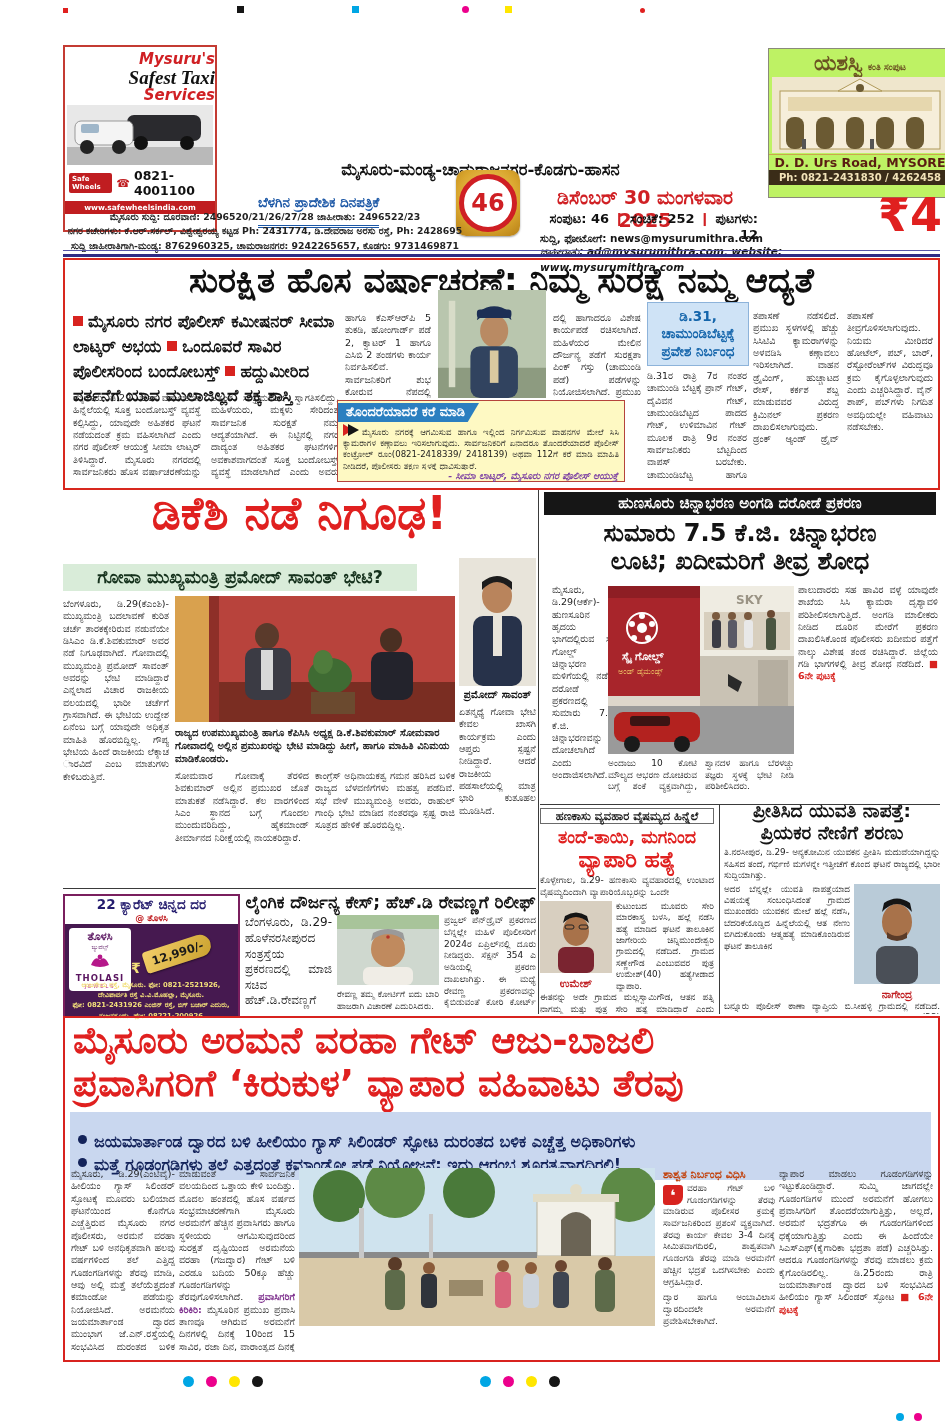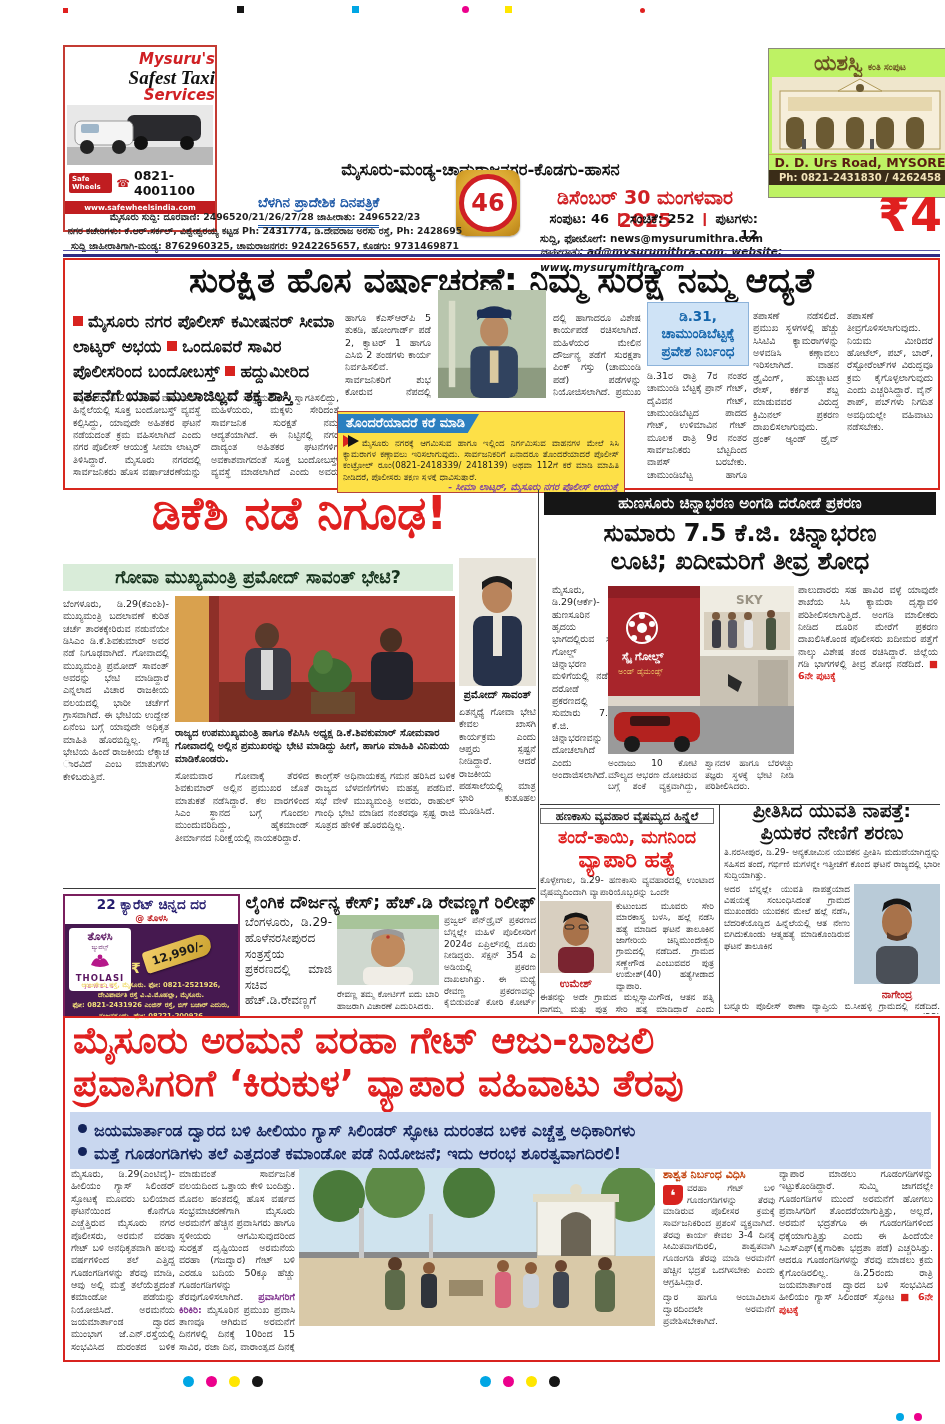--- a/index.html
+++ b/index.html
@@ -39,21 +39,21 @@
   .yash .sb{color:#6b5222;font-weight:700;font-size:9px;}
   .yash .ad{color:#5a1d12;font-weight:900;font-size:12.5px;text-align:center;border-top:1px solid #caa84a;}
   .yash .ph{background:#3a2c18;color:#f2e3b8;font-weight:800;font-size:10px;text-align:center;padding:2px 0;}
   
   .leadbox{border:2px solid #d8281e;}
   .lead-hl{font-weight:900;font-size:34px;line-height:1.1;text-align:center;color:#101010;}
   .deck{font-weight:800;font-size:16.5px;line-height:1.5;color:#141414;}
   .sq{display:inline-block;width:10px;height:10px;background:#d8231f;margin:0 5px 0 0;vertical-align:1px;}
   .bluebox{background:#cfe3f6;border:1px solid #8db3da;display:flex;flex-direction:column;align-items:center;justify-content:center;}
   .bluebox div{color:#1465ab;font-weight:900;font-size:13.5px;line-height:1.3;text-align:center;}
-  .callbox{border:1px solid #b5443c;background:#fde047;margin-top:11px;}
+  .callbox{border:1px solid #b5443c;background:#fef9c3;}
   .callbar{background:#2b7fc0;color:#fff;font-weight:900;font-size:13px;padding:1px 14px 2px 8px;
            display:inline-block;clip-path:polygon(0 0,100% 0,92% 100%,0 100%);}
   .tri{position:relative;display:inline-block;width:16px;height:12px;vertical-align:-1px;margin-right:3px;}
   .tri:before{content:"";position:absolute;left:0;top:0;border-left:10px solid #d8231f;border-top:6px solid transparent;border-bottom:6px solid transparent;}
   .tri:after{content:"";position:absolute;left:5px;top:0;border-left:11px solid #151515;border-top:6px solid transparent;border-bottom:6px solid transparent;}
   .callsig{font-weight:800;font-style:italic;font-size:9.5px;color:#7b3fa3;text-align:right;}
   
   .vline{background:#3a3a3a;width:1px;}
   .hline{background:#3a3a3a;height:1px;}
   .kicker-dark{background:#161616;color:#fff;font-weight:800;font-size:15px;text-align:center;line-height:23px;}
@@ -207,21 +207,21 @@
         <span class="tri"></span><span>ಮೈಸೂರು ನಗರಕ್ಕೆ ಆಗಮಿಸುವ ಹಾಗೂ ಇಲ್ಲಿಂದ ನಿರ್ಗಮಿಸುವ ವಾಹನಗಳ ಮೇಲೆ ಸಿಸಿ ಕ್ಯಾಮರಾಗಳ ಕಣ್ಗಾವಲು ಇರಿಸಲಾಗುವುದು. ಸಾರ್ವಜನಿಕರಿಗೆ ಏನಾದರೂ ತೊಂದರೆಯಾದರೆ ಪೊಲೀಸ್ ಕಂಟ್ರೋಲ್ ರೂಂ(0821-2418339/ 2418139) ಅಥವಾ 112ಗೆ ಕರೆ ಮಾಡಿ ಮಾಹಿತಿ ನೀಡಿದರೆ, ಪೊಲೀಸರು ತಕ್ಷಣ ಸ್ಥಳಕ್ಕೆ ಧಾವಿಸುತ್ತಾರೆ.</span>
       </div>
       <div class="callsig" style="padding:0 6px;">- ಸೀಮಾ ಲಾಟ್ಕರ್, ಮೈಸೂರು ನಗರ ಪೊಲೀಸ್ ಆಯುಕ್ತೆ</div>
     </div>
   </div>
 
   <div class="abs vline" style="left:538px;top:490px;height:524px;"></div>
 
   <div class="abs" style="left:63px;top:490px;width:473px;height:524px;">
     <div class="abs dks-hl" style="left:0;top:0;width:473px;">ಡಿಕೆಶಿ ನಡೆ ನಿಗೂಢ!</div>
-    <div class="abs strap-green" style="left:0;top:74px;width:390px;height:27px;">ಗೋವಾ ಮುಖ್ಯಮಂತ್ರಿ ಪ್ರಮೋದ್ ಸಾವಂತ್ ಭೇಟಿ?</div>
+    <div class="abs strap-green" style="left:0;top:74px;width:354px;height:27px;">ಗೋವಾ ಮುಖ್ಯಮಂತ್ರಿ ಪ್ರಮೋದ್ ಸಾವಂತ್ ಭೇಟಿ?</div>
     <svg class="abs" style="left:396px;top:68px;" width="77" height="128" viewBox="0 0 77 128">
       <rect width="77" height="128" fill="#e8e4da"></rect>
       <ellipse cx="38" cy="38" rx="15" ry="17" fill="#b9845c"></ellipse>
       <path d="M23 32 Q38 16 53 32 L53 24 Q38 12 23 24 Z" fill="#1c1c1c"></path>
       <rect x="14" y="58" width="49" height="70" rx="10" fill="#27324a"></rect>
       <rect x="34" y="58" width="9" height="40" fill="#e8e4da"></rect>
     </svg>
     <div class="abs plabel" style="left:396px;top:198px;width:77px;color:#111;">ಪ್ರಮೋದ್ ಸಾವಂತ್</div>
     <div class="abs jtxt" style="left:0;top:108px;width:106px;height:286px;">ಬೆಂಗಳೂರು, ಡಿ.29(ಕೆಎಂಶಿ)- ಮುಖ್ಯಮಂತ್ರಿ ಬದಲಾವಣೆ ಕುರಿತ ಚರ್ಚೆ ತಾರಕಕ್ಕೇರಿರುವ ನಡುವೆಯೇ ಡಿಸಿಎಂ ಡಿ.ಕೆ.ಶಿವಕುಮಾರ್ ಅವರ ನಡೆ ನಿಗೂಢವಾಗಿದೆ. ಗೋವಾದಲ್ಲಿ ಮುಖ್ಯಮಂತ್ರಿ ಪ್ರಮೋದ್ ಸಾವಂತ್ ಅವರನ್ನು ಭೇಟಿ ಮಾಡಿದ್ದಾರೆ ಎನ್ನಲಾದ ವಿಚಾರ ರಾಜಕೀಯ ವಲಯದಲ್ಲಿ ಭಾರೀ ಚರ್ಚೆಗೆ ಗ್ರಾಸವಾಗಿದೆ. ಈ ಭೇಟಿಯ ಉದ್ದೇಶ ಏನೆಂಬ ಬಗ್ಗೆ ಯಾವುದೇ ಅಧಿಕೃತ ಮಾಹಿತಿ ಹೊರಬಿದ್ದಿಲ್ಲ. ಗೌಪ್ಯ ಭೇಟಿಯ ಹಿಂದೆ ರಾಜಕೀಯ ಲೆಕ್ಕಾಚ ಾರವಿದೆ ಎಂಬ ಮಾತುಗಳು ಕೇಳಿಬರುತ್ತಿವೆ.</div>
     <svg class="abs" style="left:112px;top:106px;" width="280" height="126" viewBox="0 0 280 126">
@@ -386,21 +386,21 @@
       <span>ಬನ್ನೂರು ಪೊಲೀಸ್ ಠಾಣಾ ವ್ಯಾಪ್ತಿಯ ಬಿ.ಸೀಹಳ್ಳಿ ಗ್ರಾಮದಲ್ಲಿ ನಡೆದಿದೆ. ಗ್ರಾಮದ ಲೇ.ಜಯರಾಮು ಹಾಗೂ ಮಂಜುಳಾ ದಂಪತಿ ಪುತ್ರ ನಾಗೇಂದ್ರ(23) ಆತ್ಮಹತ್ಯೆ ಮಾಡಿಕೊಂಡ ಯುವಕ. ಈತ ಯುವತಿಯೊಬ್ಬಳನ್ನು ಪ್ರೀತಿಸುತ್ತಿದ್ದ ಎನ್ನಲಾಗಿದೆ. ಆದರೆ ಯುವತಿ ನಾಪತ್ತೆಯಾಗಿದ್ದಾಳೆ</span>
       
     </div>
   </div>
 
   <div class="abs palacebox" style="left:63px;top:1016px;width:873px;height:342px;">
     <div class="abs palace-hl" style="left:8px;top:2px;width:860px;">
       <div>ಮೈಸೂರು ಅರಮನೆ ವರಹಾ ಗೇಟ್ ಆಜು-ಬಾಜಲಿ</div>
       <div>ಪ್ರವಾಸಿಗರಿಗೆ ‘ಕಿರುಕುಳ’ ವ್ಯಾಪಾರ ವಹಿವಾಟು ತೆರವು</div>
     </div>
-    <div class="abs bulletbox" style="left:5px;top:94px;width:861px;height:50px;padding-top:7px;">
+    <div class="abs bulletbox" style="left:5px;top:94px;width:861px;height:50px;padding-top:18px;">
       <div class="row"><span class="bdot"></span><span>ಜಯಮಾರ್ತಾಂಡ ದ್ವಾರದ ಬಳಿ ಹೀಲಿಯಂ ಗ್ಯಾಸ್ ಸಿಲಿಂಡರ್ ಸ್ಫೋಟ ದುರಂತದ ಬಳಿಕ ಎಚ್ಚೆತ್ತ ಅಧಿಕಾರಿಗಳು</span></div>
       <div class="row"><span class="bdot"></span><span>ಮತ್ತೆ ಗೂಡಂಗಡಿಗಳು ತಲೆ ಎತ್ತದಂತೆ ಕಮಾಂಡೋ ಪಡೆ ನಿಯೋಜನೆ; ಇದು ಆರಂಭ ಶೂರತ್ವವಾಗದಿರಲಿ!</span></div>
     </div>
     <div class="abs jtxt" style="left:6px;top:150px;width:104px;height:184px;">ಮೈಸೂರು, ಡಿ.29(ಎಂಟಿವೈ)- ಹೀಲಿಯಂ ಗ್ಯಾಸ್ ಸಿಲಿಂಡರ್ ಸ್ಫೋಟಕ್ಕೆ ಮೂವರು ಬಲಿಯಾದ ಘಟನೆಯಿಂದ ಕೊನೆಗೂ ಎಚ್ಚೆತ್ತಿರುವ ಮೈಸೂರು ನಗರ ಪೊಲೀಸರು, ಅರಮನೆ ವರಹಾ ಗೇಟ್ ಬಳಿ ಅನಧಿಕೃತವಾಗಿ ಹಲವು ವರ್ಷಗಳಿಂದ ತಲೆ ಎತ್ತಿದ್ದ ಗೂಡಂಗಡಿಗಳನ್ನು ತೆರವು ಮಾಡಿ, ಆವು ಅಲ್ಲಿ ಮತ್ತೆ ತಲೆಯೆತ್ತದಂತೆ ಕಮಾಂಡೋ ಪಡೆಯನ್ನು ನಿಯೋಜಿಸಿದೆ. ಅರಮನೆಯ ಜಯಮಾರ್ತಾಂಡ ದ್ವಾರದ ಮುಂಭಾಗ ಜೆ.ಎನ್.ರಸ್ತೆಯಲ್ಲಿ ಸಂಭವಿಸಿದ ದುರಂತದ ಬಳಿಕ ತೆರವು ಕಾರ್ಯ ಚುರುಕುಗೊಂಡಿದೆ. ಡಿ.25ರಂದು ಬಲೂನು ವ್ಯಾಪಾರಿ ಬಳಸುತ್ತಿದ್ದ ಗ್ಯಾಸ್ ಸಿಲಿಂಡರ್ ಸ್ಫೋಟಗೊಂಡು ಮೂವರು ಮೃತಪಟ್ಟಿದ್ದರು.</div>
     <div class="abs jtxt" style="left:114px;top:150px;width:116px;height:184px;">
       <span>ಮಾಡುವಂತೆ ಸಾರ್ವಜನಿಕ ವಲಯದಿಂದ ಒತ್ತಾಯ ಕೇಳಿ ಬಂದಿತ್ತು. ಮೊದಲ ಹಂತದಲ್ಲಿ ಹೊಸ ವರ್ಷದ ಸಂಭ್ರಮಾಚರಣೆಗಾಗಿ ಮೈಸೂರು ಅರಮನೆಗೆ ಹೆಚ್ಚಿನ ಪ್ರವಾಸಿಗರು ಹಾಗೂ ಸ್ಥಳೀಯರು ಆಗಮಿಸುವುದರಿಂದ ಸುರಕ್ಷತೆ ದೃಷ್ಟಿಯಿಂದ ಅರಮನೆಯ ವರಹಾ (ಗಜದ್ವಾರ) ಗೇಟ್ ಬಳಿ ಎರಡೂ ಬದಿಯ 50ಕ್ಕೂ ಹೆಚ್ಚು ಗೂಡಂಗಡಿಗಳನ್ನು ತೆರವುಗೊಳಿಸಲಾಗಿದೆ. </span><span class="lead-in">ಪ್ರವಾಸಿಗರಿಗೆ ಕಿರಿಕಿರಿ: </span><span>ಮೈಸೂರಿನ ಪ್ರಮುಖ ಪ್ರವಾಸಿ ತಾಣವೂ ಆಗಿರುವ ಅರಮನೆಗೆ ದಿನಗಳಲ್ಲಿ ದಿನಕ್ಕೆ 10ರಿಂದ 15 ಸಾವಿರ, ರಜಾ ದಿನ, ವಾರಾಂತ್ಯದ ದಿನಕ್ಕೆ 21ರಿಂದ 25 ಸಾವಿರ ಪ್ರವಾಸಿಗರು ಅರಮನೆಗೆ ಆಗಮಿಸುತ್ತಿದ್ದಾರೆ. ಪ್ರವಾಸಿಗರು ವರಹಾ</span>
     </div>
     <svg class="abs" style="left:234px;top:150px;" width="356" height="158" viewBox="0 0 356 158">
       <rect width="356" height="158" fill="#cfe3ee"></rect>
       <circle cx="40" cy="28" r="26" fill="#4a7a3a"></circle>

